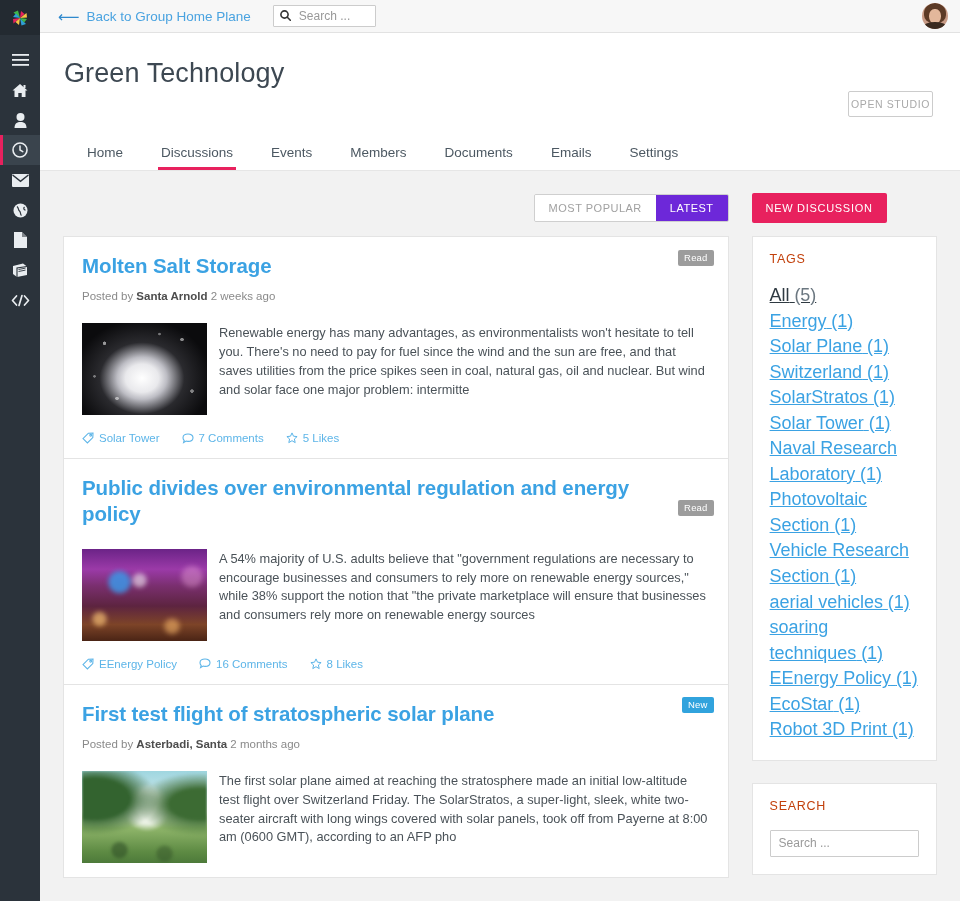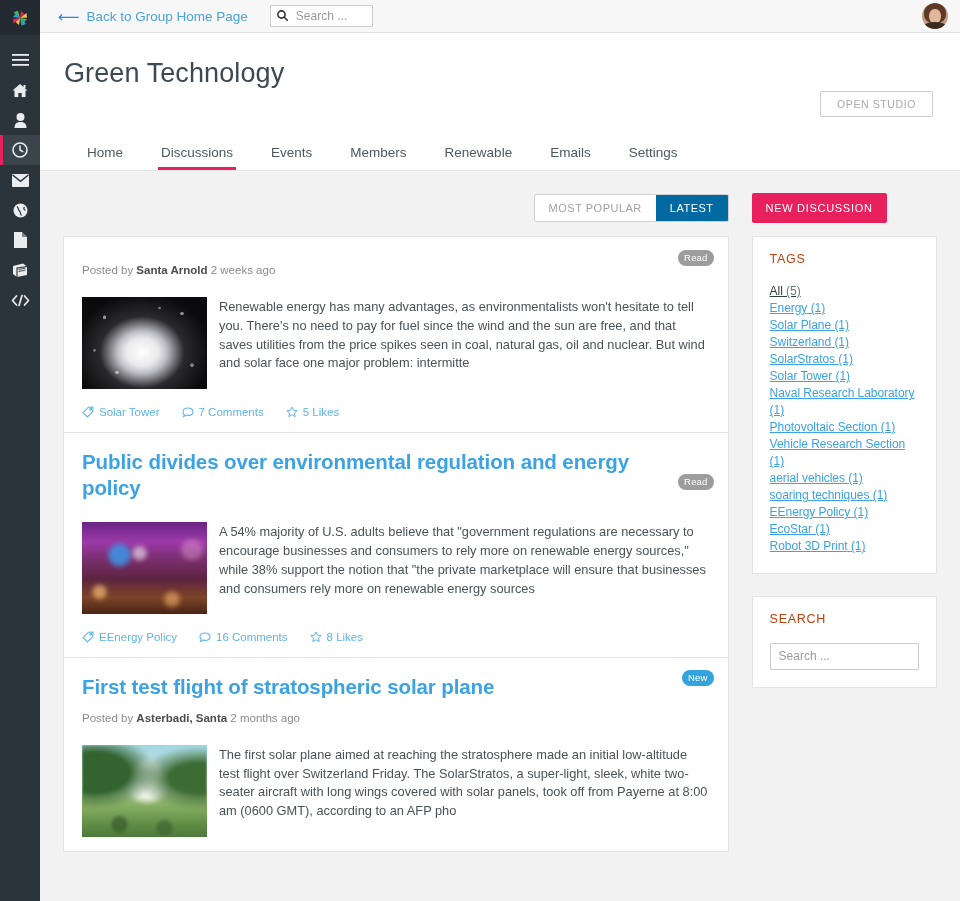--- a/index.html
+++ b/index.html
@@ -89,21 +89,21 @@
   
   .page-head { background: #fff; padding: 0 18px; position: relative; height: 100px; }
   .page-title {
     font-size: 27px; color: #3d4852; font-weight: 400;
     padding-top: 25px; margin: 0 0 0 6px; letter-spacing: .1px;
   }
   .open-studio {
     position: absolute; right: 27px; top: 58px;
     border: 1px solid #ccc; background: #fff; color: #a9a9a9;
     font-size: 10.5px; letter-spacing: .6px;
-    padding: 6px 16px; border-radius: 2px;
+    padding: 6px 2px; border-radius: 2px;
     font-family: "Liberation Sans", sans-serif;
   }
 
   .tabs {
     background: #fff; padding: 0 28px; display: flex; gap: 0;
     border-bottom: 1px solid #e6e6e6; height: 38px; align-items: flex-end;
   }
   .tab {
     font-size: 13.5px; color: #4c5862; padding: 0 19px 10px 19px;
     position: relative; white-space: nowrap;
@@ -124,21 +124,21 @@
   .filterbar { display: flex; align-items: center; height: 30px; margin-bottom: 13px; }
   .segment {
     margin-left: auto; display: flex;
     border: 1px solid #cfcfcf; border-radius: 2px; overflow: hidden;
   }
   .seg-btn {
     font-size: 11px; letter-spacing: .5px; padding: 7px 14px;
     background: #fff; color: #a1a1a1; border: 0;
     font-family: "Liberation Sans", sans-serif;
   }
-  .seg-btn.active { background: #0369a1; color: #fff; }
+  .seg-btn.active { background: #6d28d9; color: #fff; }
 
   .new-disc {
     background: #e8215e; color: #fff; border: 0;
     font-size: 11px; letter-spacing: .7px; padding: 9px 14px;
     border-radius: 2px; font-family: "Liberation Sans", sans-serif;
   }
   .side-top { display: flex; height: 30px; margin-bottom: 13px; }
 
   .card {
     background: #fff; border: 1px solid #e4e4e4;
@@ -146,21 +146,21 @@
     border-bottom: 0;
   }
   .card:last-child { border-bottom: 1px solid #e4e4e4; }
   .post-title {
     color: #3ba2e3; font-size: 20.5px; font-weight: 700;
     line-height: 1.28; margin: 0 60px 0 0; letter-spacing: -.1px;
   }
   .badge {
     position: absolute; right: 14px;
     font-size: 9.5px; color: #fff; padding: 2px 6px 3px 6px;
-    border-radius: 8px; letter-spacing: .2px;
+    border-radius: 2px; letter-spacing: .2px;
   }
   .badge.read { background: #9c9c9c; top: 13px; }
   .badge.new  { background: #31a3dd; top: 12px; }
   .badge.read.shifted { top: 41px; }
 
   .post-meta { font-size: 11.5px; color: #8a8a8a; margin-top: 11px; }
   .post-meta b { color: #4d4d4d; font-weight: 700; }
 
   .post-body { display: flex; gap: 12px; margin-top: 21px; }
   .thumb {
@@ -217,21 +217,21 @@
   
   .widget {
     background: #fff; border: 1px solid #e4e4e4;
     padding: 15px 17px 17px 17px; margin-bottom: 22px;
   }
   .widget-title {
     font-size: 12.5px; color: #c2410c; letter-spacing: .7px;
     font-weight: 400; margin: 0 0 17px 0;
   }
   .tag-link {
-    display: block; font-size: 12px; color: #3ba2e3;
+    display: block; font-size: 18px; color: #3ba2e3;
     line-height: 1.42; letter-spacing: -.05px;
   }
   .tag-link.all { color: #2f3a42; }
   .tag-link.all .cnt { color: #6b7780; }
   .side-search {
     width: 100%; height: 27px; border: 1px solid #ccc;
     background: #fff; padding: 0 8px; font-size: 12px;
     color: #555; outline: 0; border-radius: 1px;
     font-family: "Liberation Sans", sans-serif;
   }
@@ -340,21 +340,21 @@
         </svg>
       </span>
     </div>
   </div>
 
   <div class="main">
 
     <div class="topbar">
       <a class="back-link" href="#">
         <span class="back-arrow">⟵</span>
-        <span>Back to Group Home Page</span>
+        <span>Back to Group Home Plane</span>
       </a>
       <div class="topsearch">
         <span class="mag">
           <svg width="11" height="11" viewBox="0 0 11 11" fill="none" stroke="#333" stroke-width="1.6">
             <circle cx="4.5" cy="4.5" r="3.6"></circle>
               <path d="M7.3 7.3 L10.3 10.3" stroke-linecap="round"></path>
           </svg>
         </span>
         <input type="text" placeholder="Search ..." style="">
       </div>
@@ -368,38 +368,39 @@
     <div class="page-head">
       <h1 class="page-title">Green Technology</h1>
       <button class="open-studio">OPEN STUDIO</button>
     </div>
 
     <div class="tabs">
       <div class="tab">Home</div>
       <div class="tab active">Discussions</div>
       <div class="tab">Events</div>
       <div class="tab">Members</div>
-      <div class="tab">Renewable</div>
+      <div class="tab">Documents</div>
       <div class="tab">Emails</div>
       <div class="tab">Settings</div>
     </div>
 
     <div class="content">
 
       <div class="col-main">
 
         <div class="filterbar">
           <div class="segment">
             <button class="seg-btn">MOST POPULAR</button>
             <button class="seg-btn active">LATEST</button>
           </div>
         </div>
 
         <div class="card">
           <span class="badge read">Read</span>
+          <h2 class="post-title">Molten Salt Storage</h2>
           <div class="post-meta">
             <span>Posted by</span>
             <b>Santa Arnold</b>
             <span>2 weeks ago</span>
           </div>
           <div class="post-body">
             <div class="thumb art-salt"></div>
             <p class="excerpt">Renewable energy has many advantages, as environmentalists won't hesitate to tell you. There's no need to pay for fuel since the wind and the sun are free, and that saves utilities from the price spikes seen in coal, natural gas, oil and nuclear. But wind and solar face one major problem: intermitte</p>
           </div>
           <div class="post-foot">

